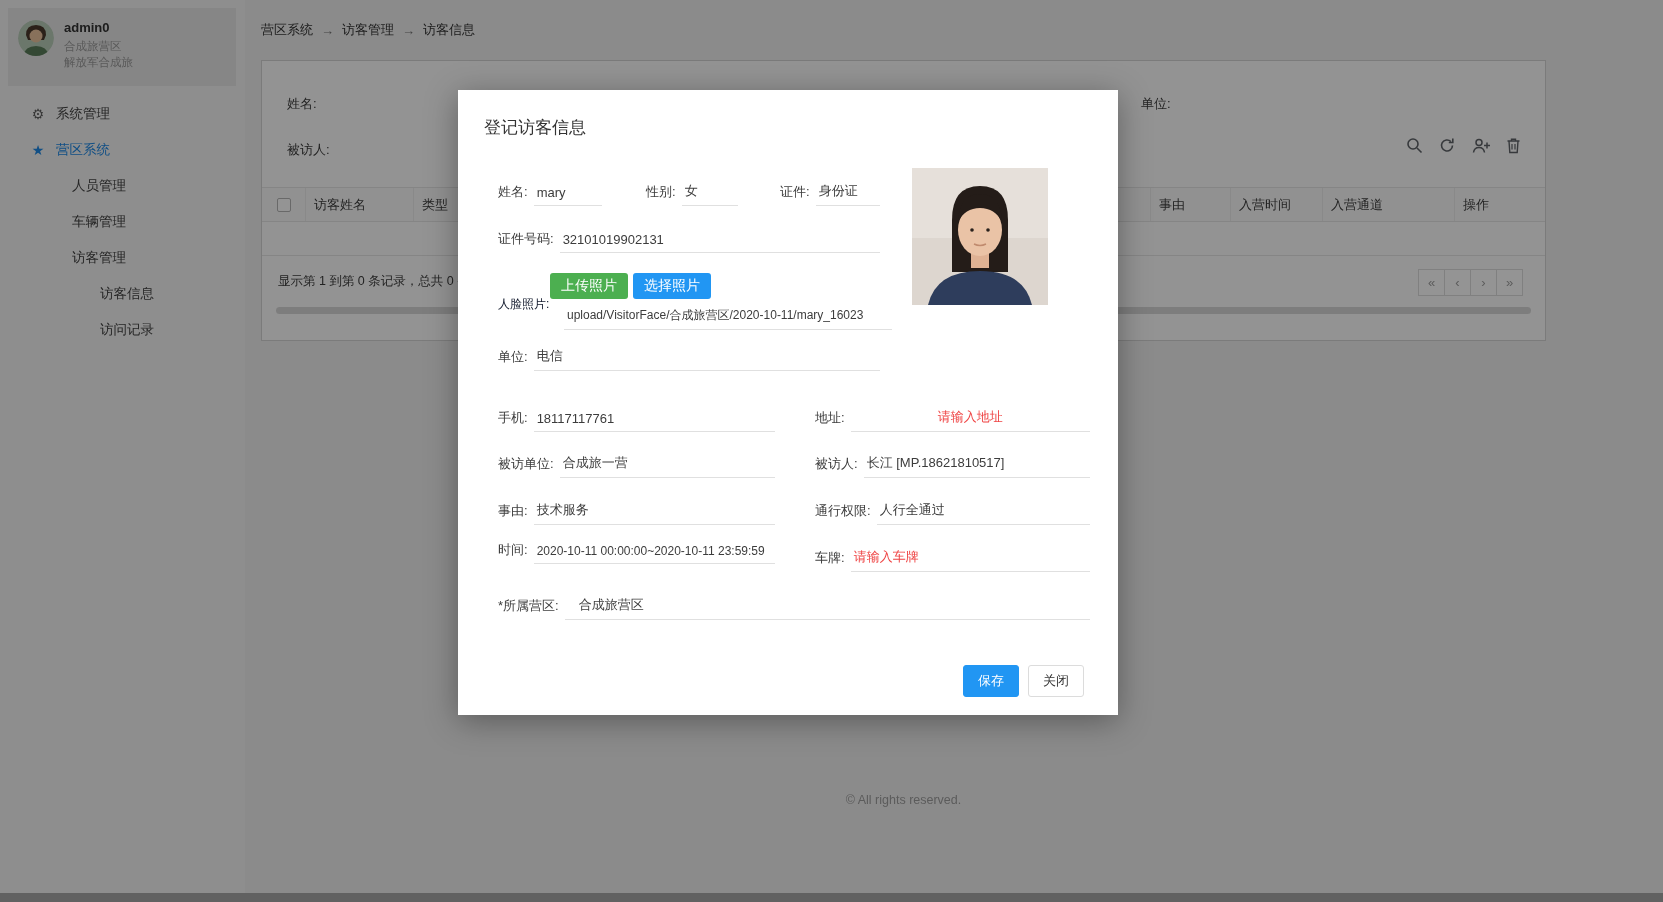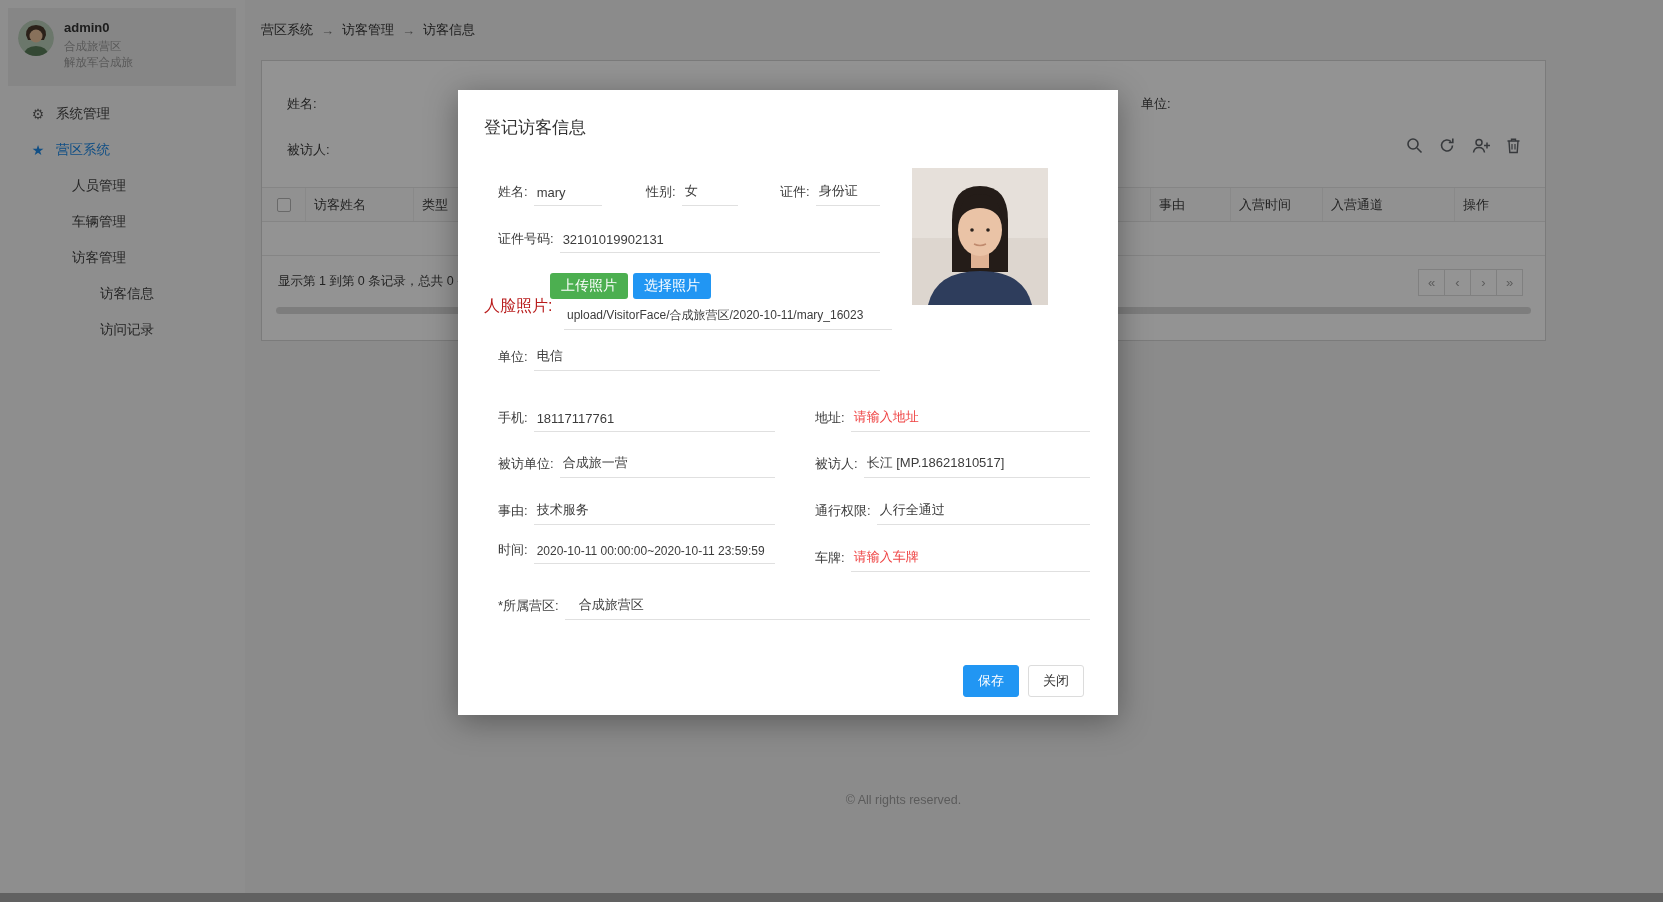--- a/index.html
+++ b/index.html
@@ -51,21 +51,21 @@
   
   .overlay { position:absolute; inset:0; background:rgba(0,0,0,0.42); z-index:10; }
   .modal { position:absolute; left:458px; top:90px; width:660px; height:625px; background:#ffffff; z-index:20; box-shadow:0 6px 30px rgba(0,0,0,0.35); }
   .m-title { position:absolute; left:26px; top:26px; font-size:17px; color:#333; }
   .photo { position:absolute; left:454px; top:78px; width:136px; height:137px; overflow:hidden; }
   .fld { position:absolute; display:flex; align-items:flex-end; height:28px; }
   .fld .lbl { font-size:13px; color:#3c3c3c; margin-right:6px; white-space:nowrap; padding-bottom:5px; }
   .fld .val { font-size:13px; color:#3c3c3c; border-bottom:1px solid #e0e0e0; padding:0 3px 5px 3px; white-space:nowrap; overflow:hidden; }
   .fld .val.grow { flex:1; }
   .fld .val.ph { color:#ef4444; }
-  .face-label { position:absolute; left:26px; top:206px; font-size:16px; color:#b91c1c; }
+  .face-label { position:absolute; left:40px; top:206px; font-size:12px; color:#0f172a; }
   .photo-btns { position:absolute; left:92px; top:183px; display:flex; gap:5px; }
   .pbtn { font-size:14px; color:#fff; padding:4px 11px; border-radius:3px; border:none; cursor:pointer; }
   .pbtn.green { background:#4caf50; }
   .pbtn.blue { background:#2196f3; }
   .m-actions { position:absolute; right:34px; top:575px; display:flex; gap:9px; }
   .abtn { font-size:13px; padding:6px 14px; border-radius:3px; cursor:pointer; }
   .abtn.save { background:#2196f3; color:#fff; border:1px solid #2196f3; }
   .abtn.close { background:#fff; color:#333; border:1px solid #dcdcdc; }
   svg { display:block; }
 </style>
@@ -224,21 +224,21 @@
 
   <div class="fld" style="left:40px; top:253px; width:382px;">
     <span class="lbl">单位:</span>
     <span class="val grow">电信</span>
   </div>
 
   <div class="fld" style="left:40px; top:314px; width:277px;">
     <span class="lbl">手机:</span>
     <span class="val grow">18117117761</span>
   </div>
-  <div class="fld" style="left:357px; top:314px; width:275px;">
+  <div class="fld" style="left:357px; top:314px; width:275px;text-align:center;">
     <span class="lbl">地址:</span>
     <span class="val grow ph">请输入地址</span>
   </div>
 
   <div class="fld" style="left:40px; top:360px; width:277px;">
     <span class="lbl">被访单位:</span>
     <span class="val grow">合成旅一营</span>
   </div>
   <div class="fld" style="left:357px; top:360px; width:275px;">
     <span class="lbl">被访人:</span>

